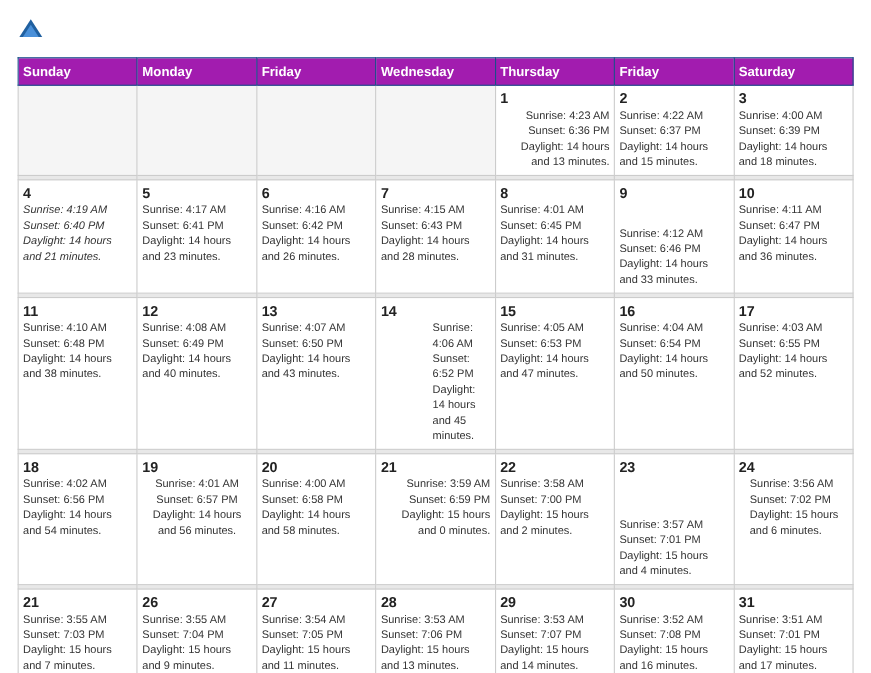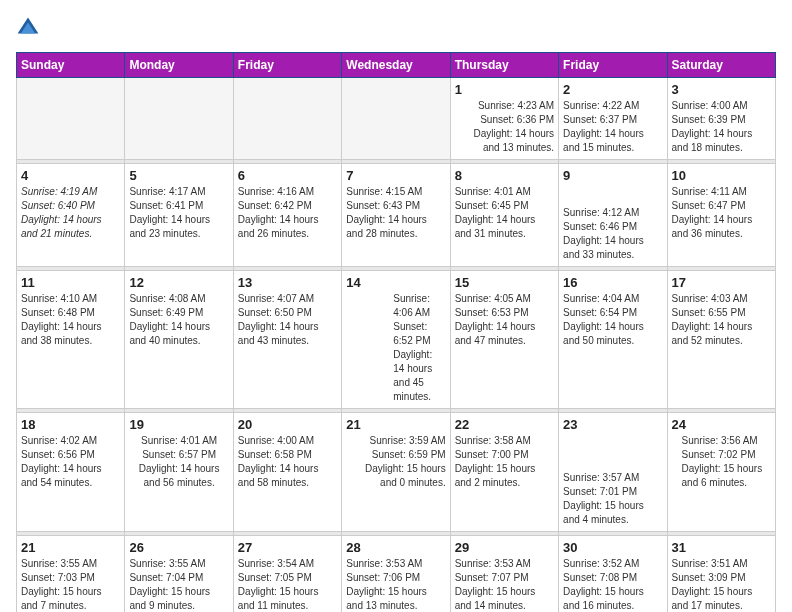--- a/index.html
+++ b/index.html
@@ -381,19 +381,19 @@
         <td>
           <span class="day-number">30</span>
           <div class="day-info" style="white-space: pre-line;">Sunrise: 3:52 AM
 Sunset: 7:08 PM
 Daylight: 15 hours
 and 16 minutes.</div>
         </td>
         <td>
           <span class="day-number">31</span>
           <div class="day-info" style="white-space: pre-line;">Sunrise: 3:51 AM
-Sunset: 3:09 PM
+Sunset: 7:01 PM
 Daylight: 15 hours
 and 17 minutes.</div>
         </td>
       </tr>
     </tbody>
 </table>
 
 </body></html>

